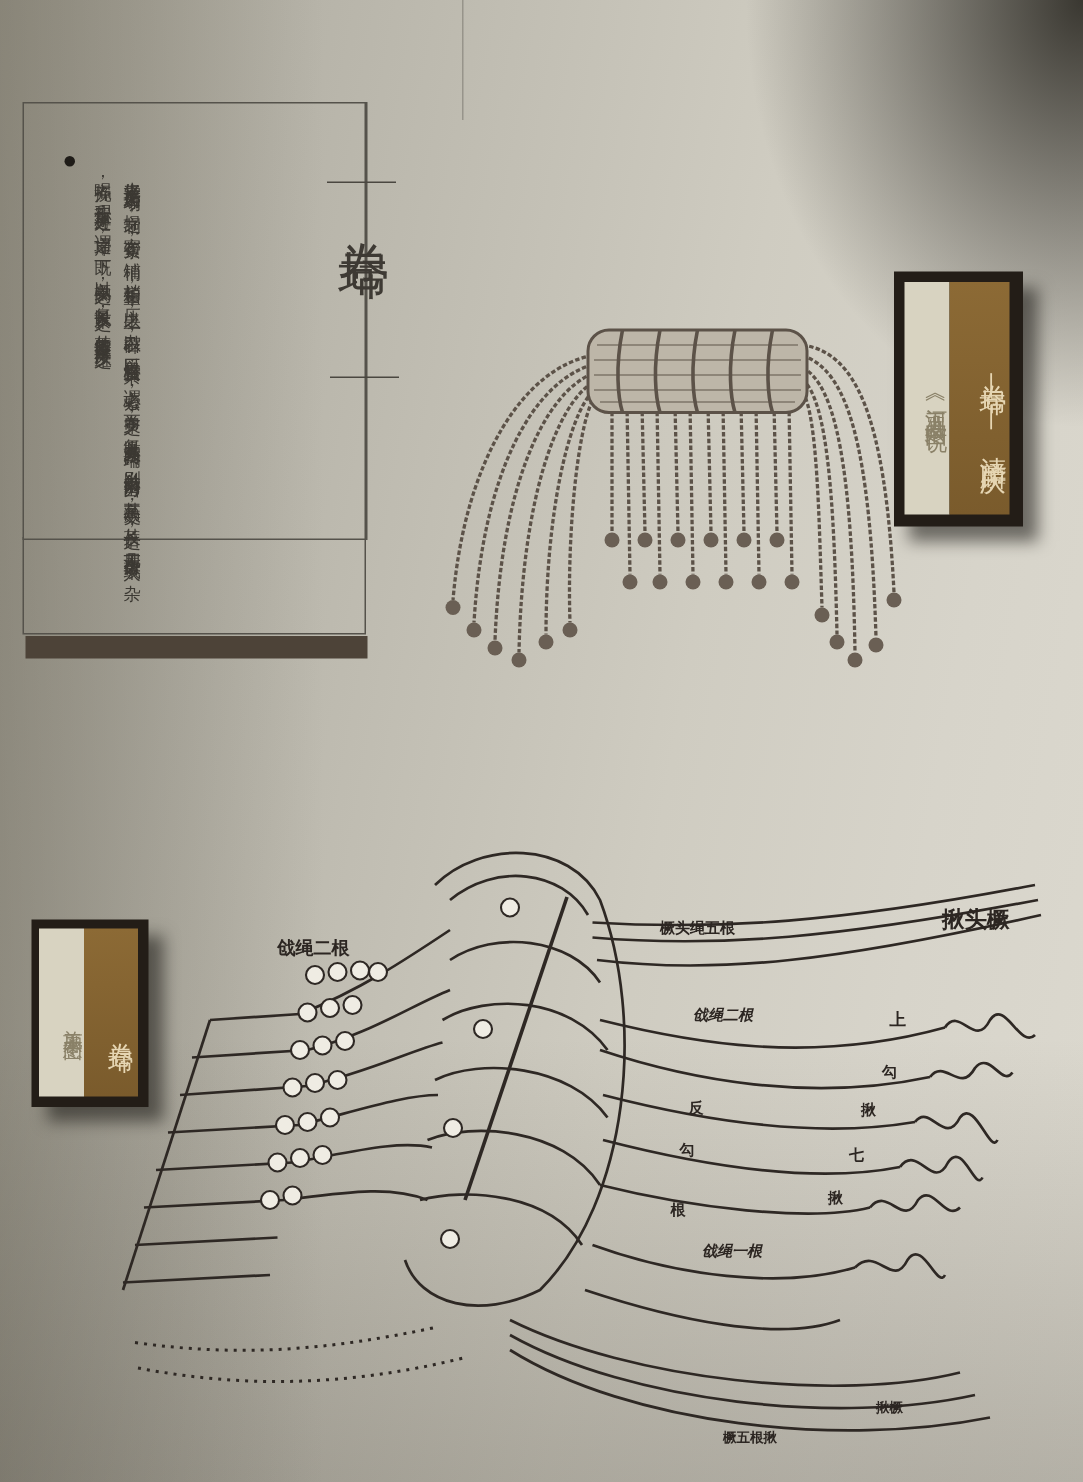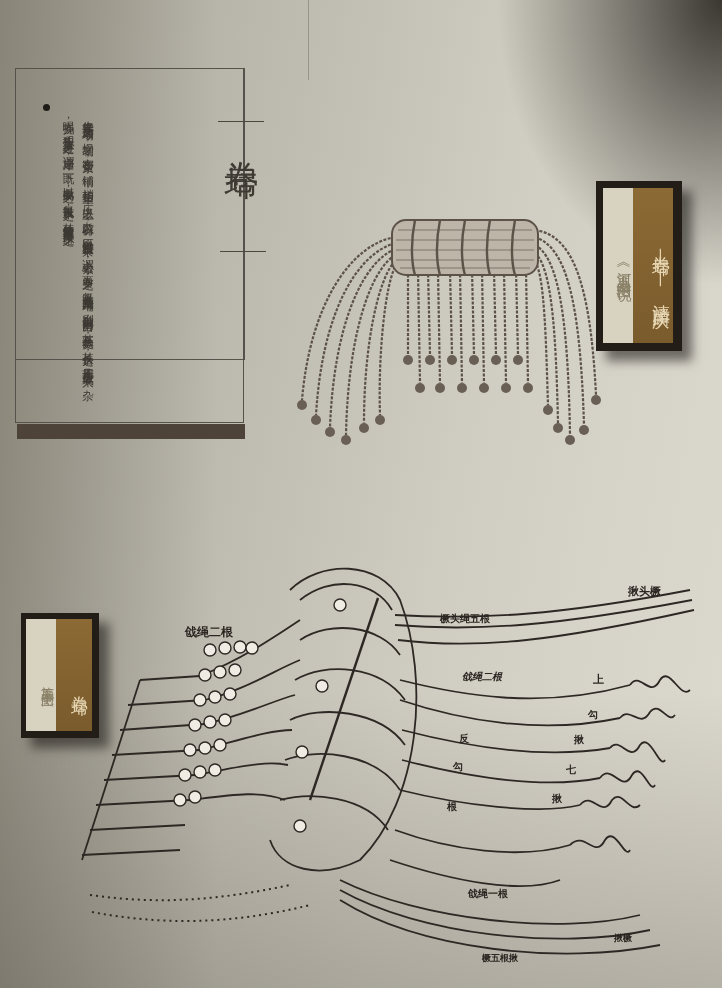--- a/index.html
+++ b/index.html
@@ -224,32 +224,32 @@
     <circle cx="340" cy="605" r="6"></circle>
       <circle cx="322" cy="686" r="6"></circle>
       <circle cx="302" cy="752" r="6"></circle>
     <circle cx="300" cy="826" r="6"></circle>
   </g>
 </svg>
 
 <div>
   <span class="label" style="left:185px;top:624px;font-size:12px;">戗绳二根</span>
   <span class="label" style="left:440px;top:612px;font-size:10px;">橛头绳五根</span>
-  <span class="label" style="left:628px;top:584px;font-size:11px;">揪头橛</span>
+  <span class="label" style="left:628px;top:604px;font-size:15px;">揪头橛</span>
   <span class="label" style="left:462px;top:670px;font-size:10px;font-style:italic;">戗绳二根</span>
   <span class="label" style="left:593px;top:672px;font-size:11px;">上</span>
   <span class="label" style="left:588px;top:708px;font-size:10px;">勾</span>
   <span class="label" style="left:459px;top:732px;font-size:10px;">反</span>
   <span class="label" style="left:574px;top:733px;font-size:10px;">揪</span>
   <span class="label" style="left:453px;top:760px;font-size:10px;">勾</span>
   <span class="label" style="left:566px;top:763px;font-size:10px;">七</span>
   <span class="label" style="left:552px;top:792px;font-size:10px;">揪</span>
   <span class="label" style="left:447px;top:800px;font-size:10px;">根</span>
-  <span class="label" style="left:468px;top:887px;font-size:10px;">戗绳一根</span>
-  <span class="label" style="left:614px;top:932px;font-size:9px;">揪橛</span>
+  <span class="label" style="left:468px;top:827px;font-size:10px;font-style:italic;">戗绳一根</span>
+  <span class="label" style="left:584px;top:932px;font-size:9px;">揪橛</span>
   <span class="label" style="left:482px;top:952px;font-size:9px;">橛五根揪</span>
 </div>
 
 <div class="caption cap1">
   <div class="inner">
     <div class="pale">《河工器具图说》</div>
     <div class="gold">卷埽——清麟庆</div>
   </div>
 </div>
 

